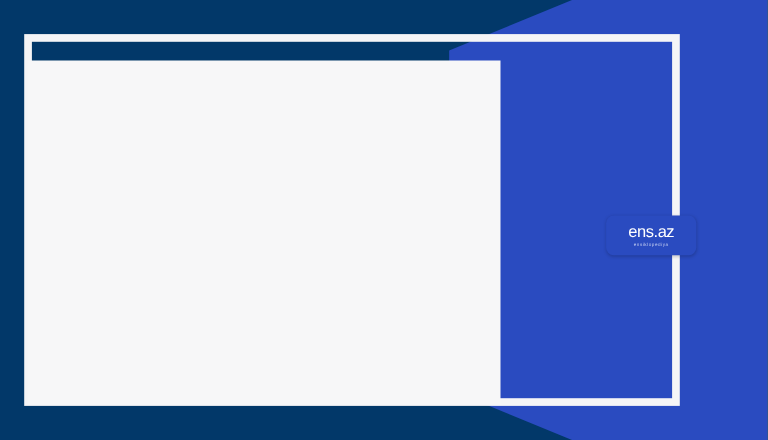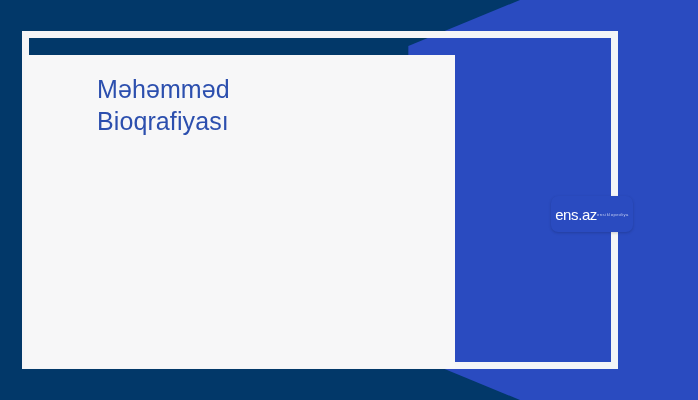--- a/index.html
+++ b/index.html
@@ -88,21 +88,21 @@
   
   .logo-badge {
     position: absolute;
     left: 551px;
     top: 196px;
     width: 82px;
     height: 36px;
     background: #2a4bc0;
     border-radius: 7px;
     display: flex;
-    flex-direction: row;
+    flex-direction: column;
     align-items: center;
     justify-content: center;
     box-shadow: 0 1px 3px rgba(0,0,0,0.18);
   }
 
   .logo-word {
     color: #ffffff;
     font-size: 15px;
     line-height: 1;
     letter-spacing: -0.4px;
@@ -123,22 +123,20 @@
 
 <div class="stage">
 
   <div class="bg-navy"></div>
   <div class="bg-blue"></div>
 
   <div class="frame"></div>
 
   <div class="card">
     <div class="card-inner">
-      <h1 class="title">Məhəmməd
-Bioqrafiyası</h1>
     </div>
   </div>
 
   <div class="logo-badge">
     <span class="logo-word">ens.az</span>
     <span class="logo-tag">ensiklopediya</span>
   </div>
 
 </div>
 

